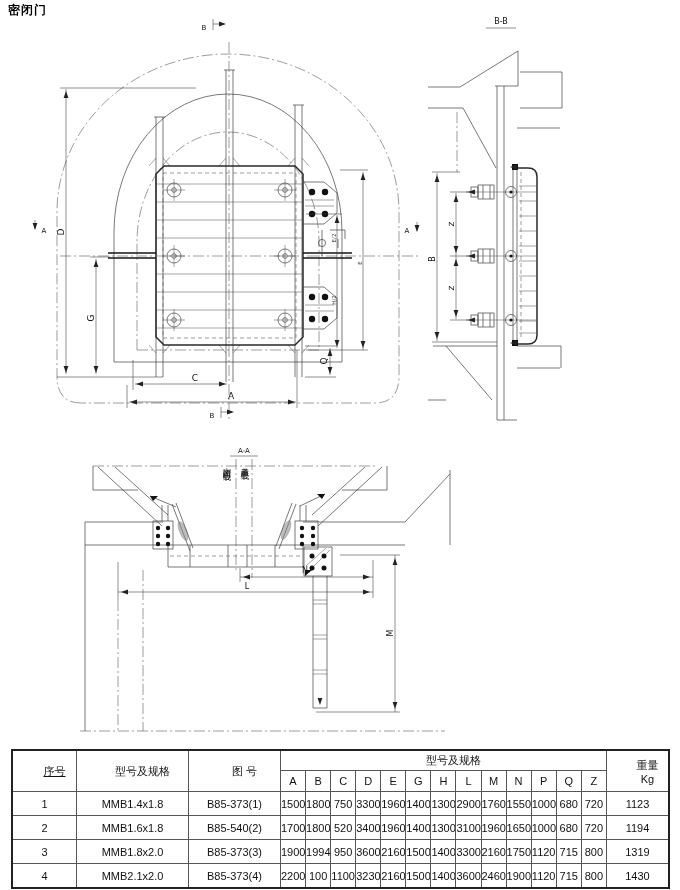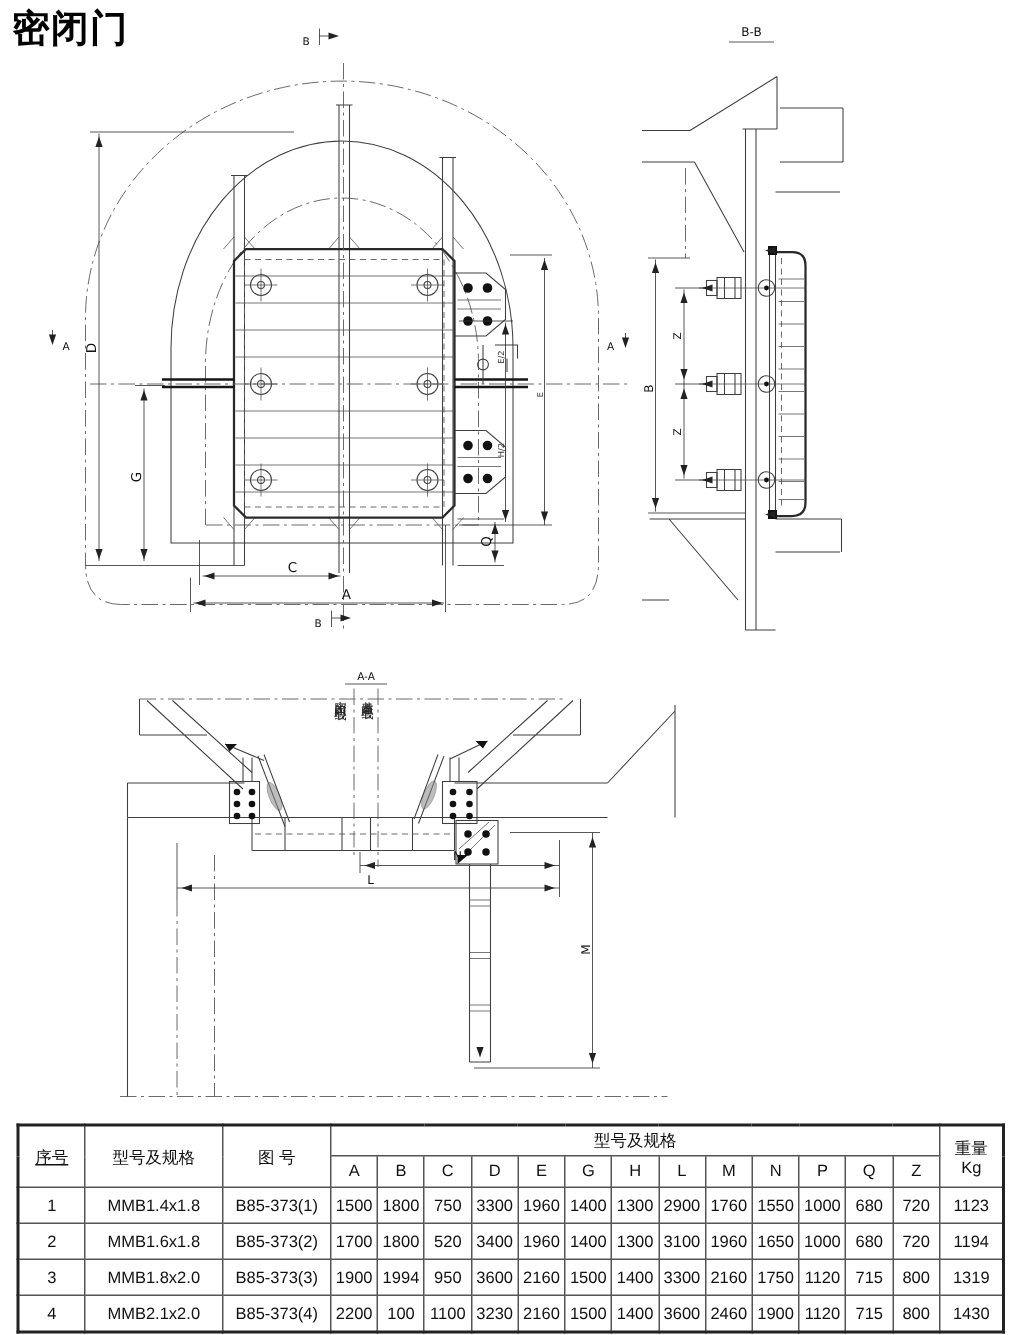--- a/index.html
+++ b/index.html
@@ -1,38 +1,38 @@
 <!DOCTYPE html>
 <html><head>
 <meta charset="utf-8">
 <style>
   html,body{margin:0;padding:0;background:#fff;}
   .wrap{position:relative;width:680px;height:890px;background:#fff;overflow:hidden;
         font-family:"Liberation Sans","DejaVu Sans",sans-serif;}
-  .page-title{position:absolute;left:8px;top:2px;font-size:25px;font-weight:bold;color:#000;letter-spacing:1px;}
+  .page-title{position:absolute;left:8px;top:2px;font-size:12px;font-weight:bold;color:#000;letter-spacing:1px;}
   svg{position:absolute;left:0;top:0;}
   .ln{stroke:#3f3f3f;stroke-width:.7;fill:none;}
   .ln2{stroke:#2a2a2a;stroke-width:1.5;fill:none;}
   .thin{stroke:#4a4a4a;stroke-width:.5;fill:none;}
   .cl{stroke:#5a5a5a;stroke-width:.6;fill:none;stroke-dasharray:11 3 2 3;}
   .dsh{stroke:#5a5a5a;stroke-width:.6;fill:none;stroke-dasharray:4 3;}
   .dim{stroke:#333;stroke-width:.55;fill:none;}
   text{fill:#111;}
   .lbl{font:9px "DejaVu Sans",sans-serif;}
   .lbl8{font:8px "DejaVu Sans",sans-serif;}
   .lbl7{font:7px "DejaVu Sans",sans-serif;}
   .sm{font:5.5px "DejaVu Sans",sans-serif;fill:#333;}
   .vtext{position:absolute;writing-mode:vertical-rl;text-orientation:upright;
          font-size:8px;line-height:10px;color:#222;letter-spacing:1px;}
   .tablewrap{position:absolute;left:11px;top:749px;}
   table{border-collapse:collapse;width:659px;table-layout:fixed;background:#fff;
         font:11px "Liberation Sans","DejaVu Sans",sans-serif;color:#111;border:2px solid #222;}
   th,td{border:1px solid #555;text-align:center;vertical-align:middle;padding:0;height:23px;
         font-weight:normal;overflow:hidden;white-space:nowrap;}
-  thead tr:first-child th{height:19px;}
+  thead tr:first-child th{height:19px;padding-left:20px;}
   thead tr+tr th{height:20px;}
   .c-no{width:43px;text-decoration:underline;} .c-model{width:91px;} .c-draw{width:71px;} .c-wt{width:41px;margin-top:13px;}
 </style>
 </head>
 <body>
 
 <div class="wrap">
 
   <div class="page-title">密闭门</div>
 
@@ -325,21 +325,21 @@
             <td>1760</td>
             <td>1550</td>
             <td>1000</td>
             <td>680</td>
             <td>720</td>
             <td>1123</td>
           </tr>
           <tr>
             <td>2</td>
             <td>MMB1.6x1.8</td>
-            <td>B85-373(2)</td>
+            <td>B85-540(2)</td>
             <td>1700</td>
             <td>1800</td>
             <td>520</td>
             <td>3400</td>
             <td>1960</td>
             <td>1400</td>
             <td>1300</td>
             <td>3100</td>
             <td>1960</td>
             <td>1650</td>

